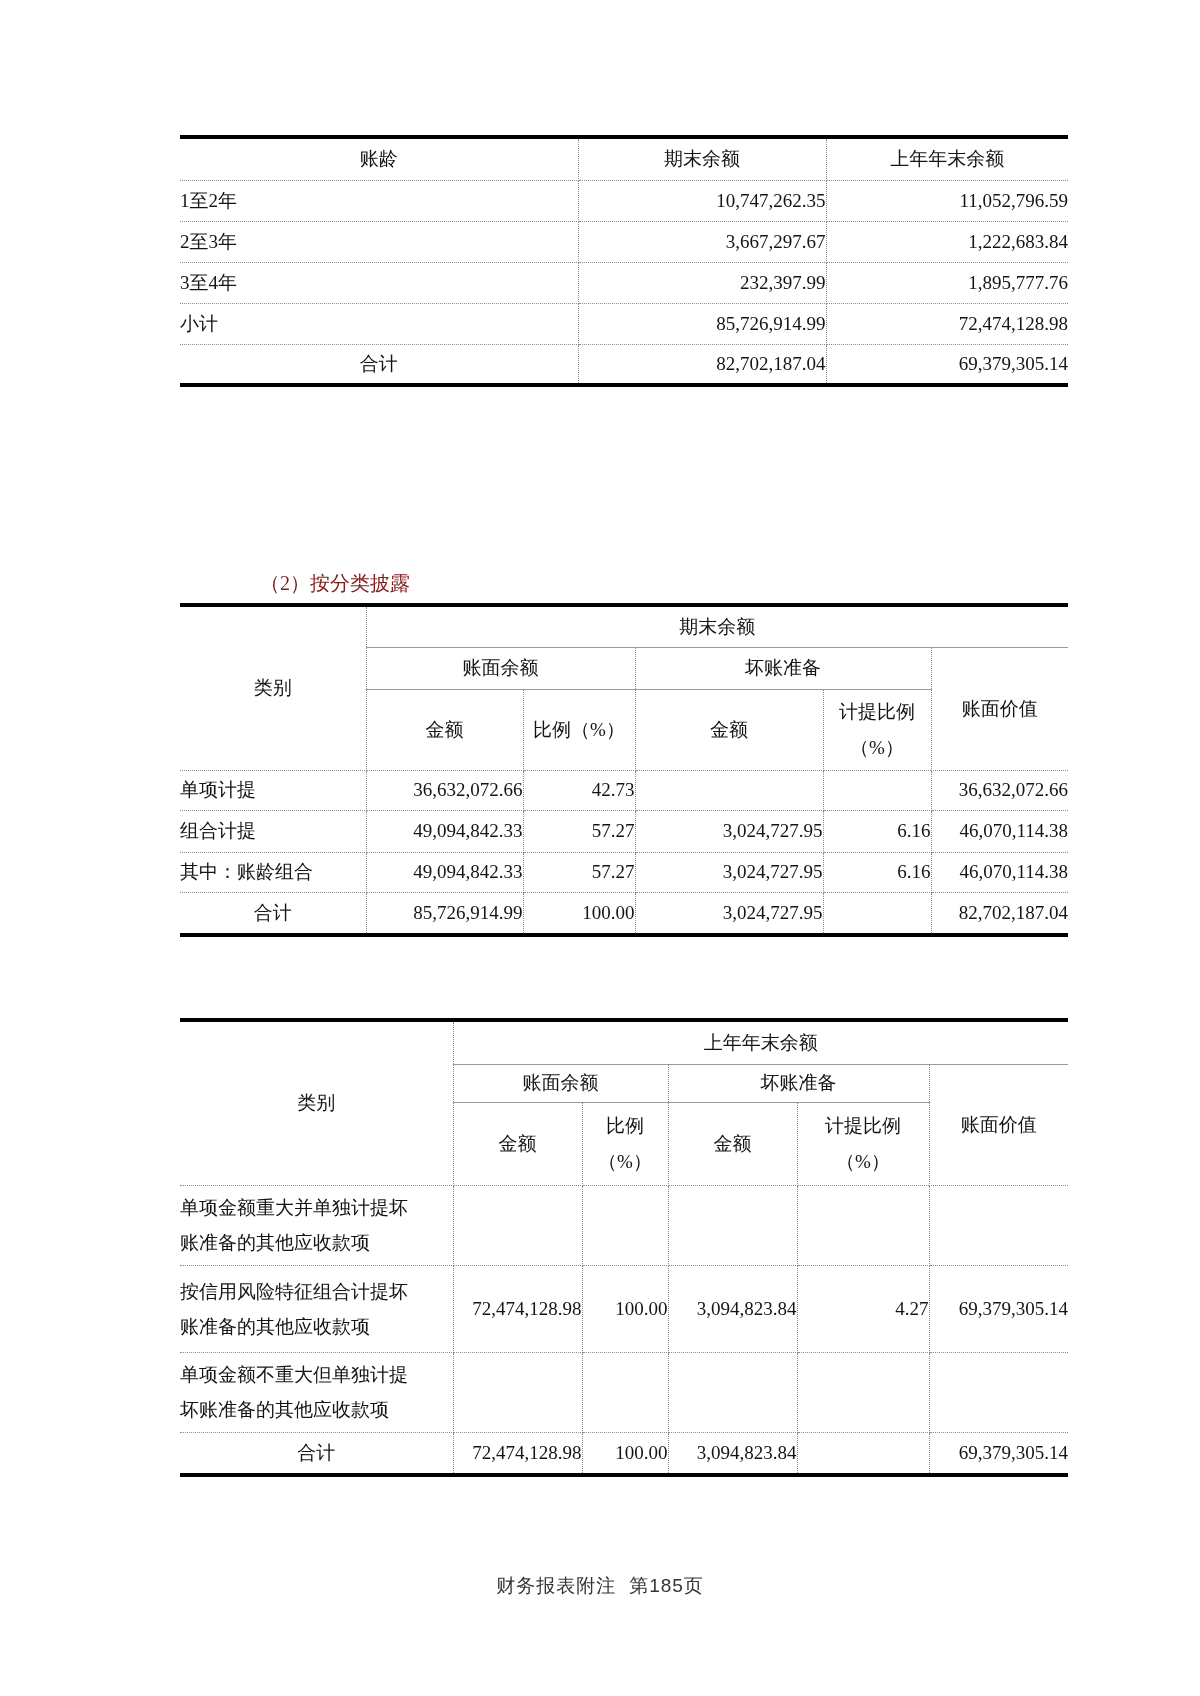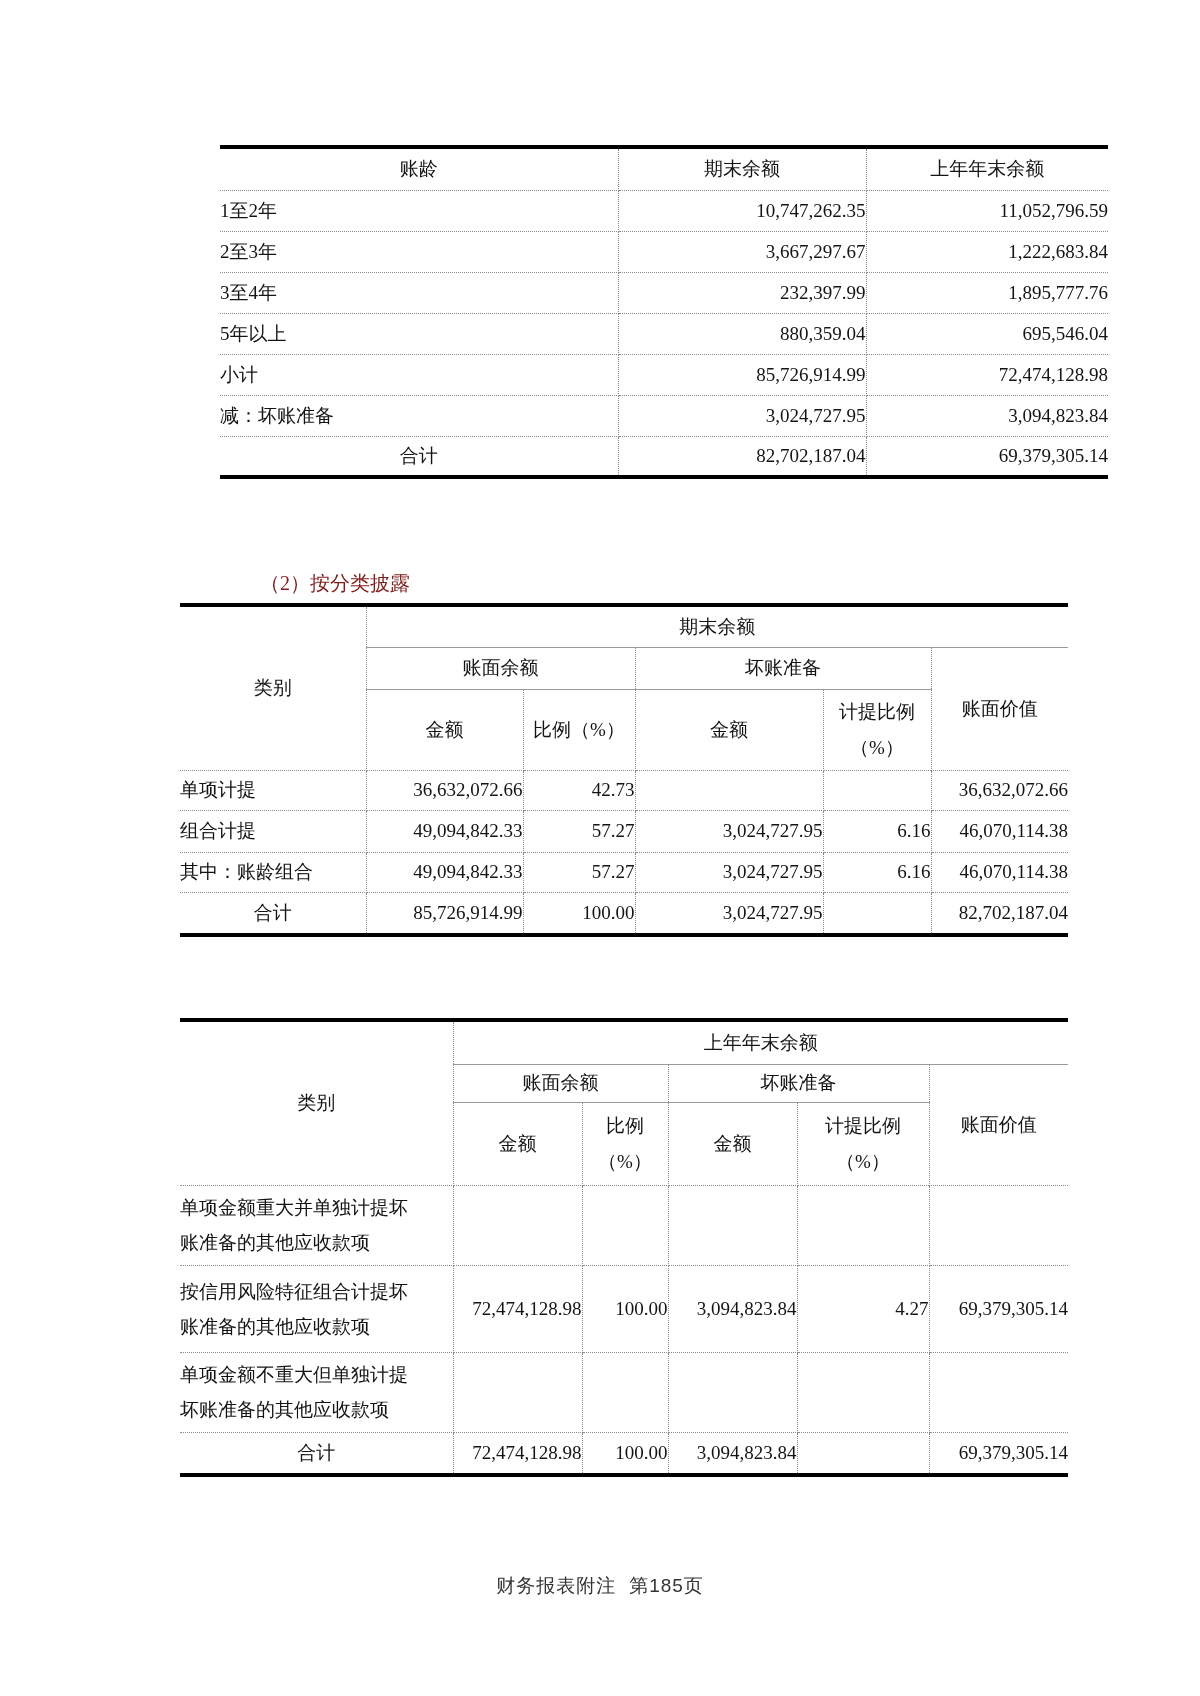--- a/index.html
+++ b/index.html
@@ -20,21 +20,21 @@
   td.bl{border-left:none !important;}
   td.br{border-right:none !important;}
   td.solid-b{border-bottom:1px solid #9a9a9a !important;}
   td.hdr{text-align:center;}
   td.lbl{text-align:left;padding-left:27px;}
   td.num{text-align:right;padding-right:12px;font-size:20px;}
   td.ctr{text-align:center;}
   .ml{white-space:pre-line;line-height:35px;}
   .hml{white-space:pre-line;line-height:36px;}
 
-  #t1{top:145px;margin-left:40px;}
+  #t1{top:135px;}
   #t1 tr{height:41px;}
   #t1 tr:first-child{height:43px;}
 
   #heading2{position:absolute;left:260px;top:570px;font-size:20px;color:#7f1d1d;}
 
   #t2{top:603px;}
   #t2 tr:nth-child(1){height:42px;}
   #t2 tr:nth-child(2){height:42px;}
   #t2 tr:nth-child(3){height:81px;}
   #t2 tr:nth-child(4){height:40px;}
@@ -84,33 +84,23 @@
       <td class="lbl bl">2至3年</td>
       <td class="num">3,667,297.67</td>
       <td class="num br">1,222,683.84</td>
     </tr>
     <tr>
       <td class="lbl bl">3至4年</td>
       <td class="num">232,397.99</td>
       <td class="num br">1,895,777.76</td>
     </tr>
     <tr>
-      <td class="lbl bl">5年以上</td>
-      <td class="num">880,359.04</td>
-      <td class="num br">695,546.04</td>
-    </tr>
-    <tr>
       <td class="lbl bl">小计</td>
       <td class="num">85,726,914.99</td>
       <td class="num br">72,474,128.98</td>
-    </tr>
-    <tr>
-      <td class="lbl bl">减：坏账准备</td>
-      <td class="num">3,024,727.95</td>
-      <td class="num br">3,094,823.84</td>
     </tr>
     <tr>
       <td class="ctr bl">合计</td>
       <td class="num">82,702,187.04</td>
       <td class="num br">69,379,305.14</td>
     </tr>
   </tbody>
     </table>
 
   <div id="heading2">（2）按分类披露</div>

